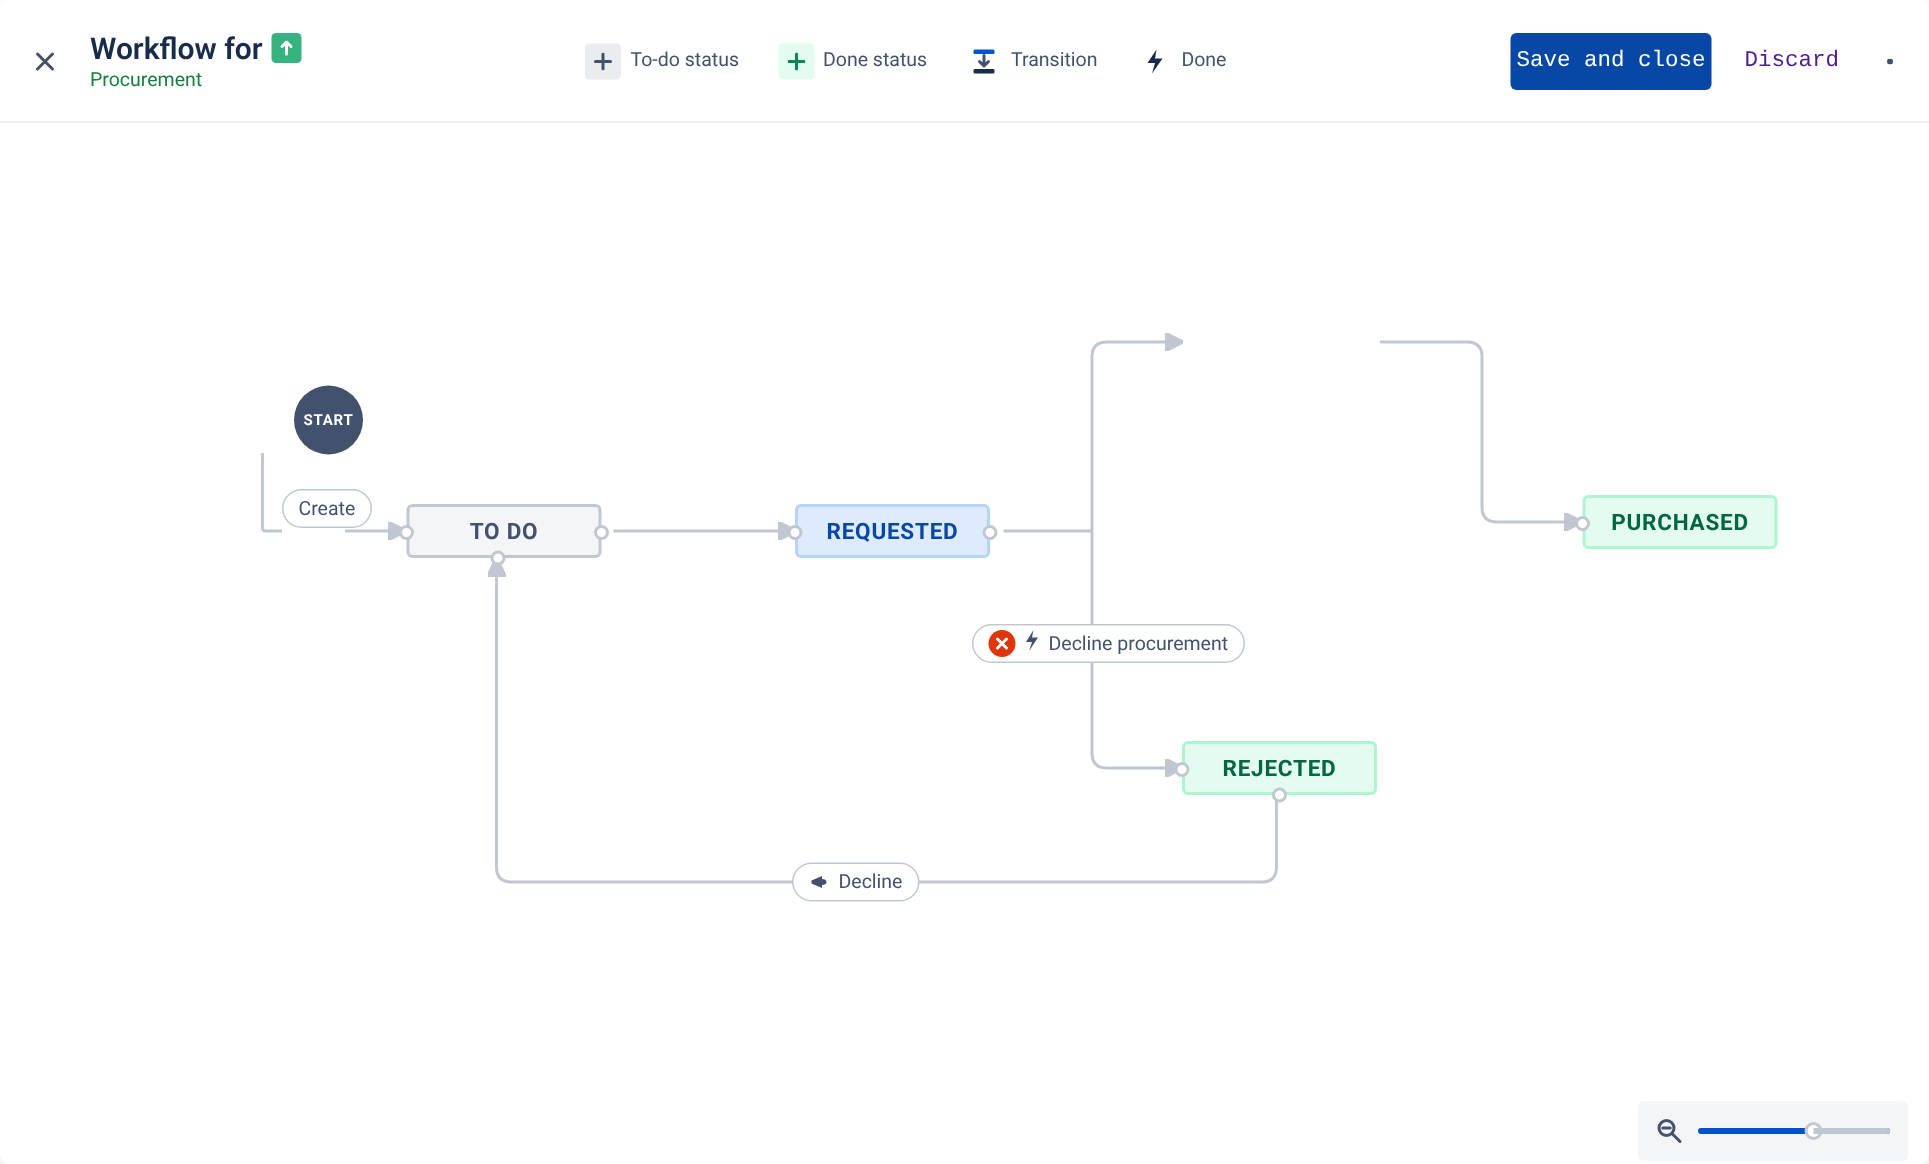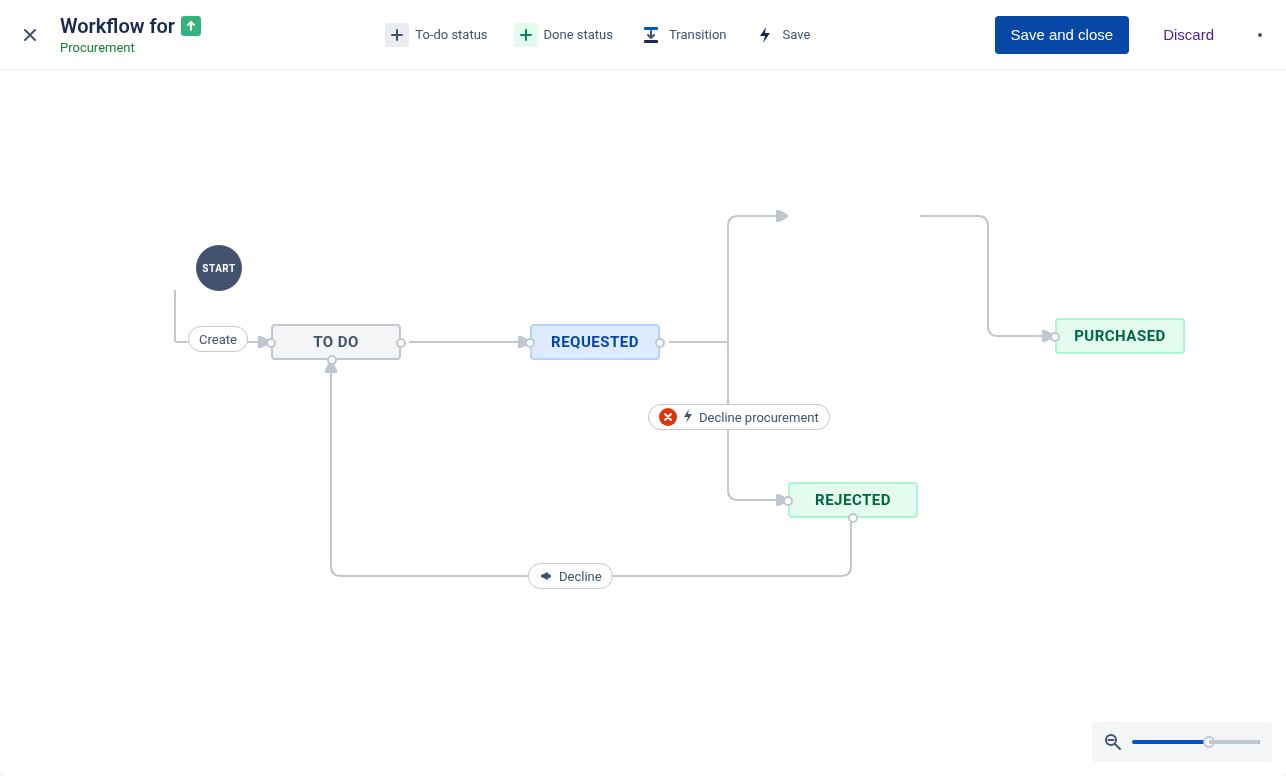--- a/index.html
+++ b/index.html
@@ -1,30 +1,30 @@
 <!DOCTYPE html>
 <html><head>
 <meta charset="utf-8">
 <style>
   * { box-sizing: border-box; }
   html, body { margin:0; padding:0; font-family: -apple-system, BlinkMacSystemFont, "Segoe UI", Roboto, Helvetica, Arial, sans-serif; color:#172B4D; background:#fff; }
   .frame { width:1286px; height:776px; margin:0 auto; background:#fff; border-radius:6px; box-shadow:0 8px 24px rgba(9,30,66,0.12); position:relative; overflow:hidden; }
-  .header { height:70px; border-bottom:1px solid #EAECEF; display:flex; align-items:center; padding:0 14px; }
+  .header { height:82px; border-bottom:1px solid #EAECEF; display:flex; align-items:center; padding:0 14px; }
   .close-btn { width:32px; height:32px; border:none; background:transparent; cursor:pointer; display:flex; align-items:center; justify-content:center; color:#42526E; }
   .title-block { margin-left:14px; display:flex; flex-direction:column; }
   .title-row { display:flex; align-items:center; gap:6px; }
   .title { font-size:20px; font-weight:600; color:#172B4D; }
   .title-icon { width:20px; height:20px; background:#36B37E; border-radius:3px; display:inline-flex; align-items:center; justify-content:center; }
   .subtitle { font-size:13px; color:#15803d; margin-top:2px; }
   .toolbar { flex:1; display:flex; justify-content:center; gap:26px; }
   .tool { display:flex; flex-direction:row; align-items:center; gap:6px; cursor:pointer; }
   .tool-icon { width:24px; height:24px; border-radius:3px; display:flex; align-items:center; justify-content:center; }
   .tool-label { font-size:13px; color:#42526E; }
   .actions { display:flex; align-items:center; gap:18px; }
-  .btn { border:none; cursor:pointer; border-radius:4px; font-size:15px; height:38px; padding:0 16px; display:inline-flex; align-items:center; }
+  .btn { border:none; cursor:pointer; border-radius:4px; font-size:15px; height:38px; padding:0 4px; display:inline-flex; align-items:center;font-family:Liberation Mono, monospace; }
   .btn-primary { background:#0747A6; color:#fff; font-weight:500; }
   .btn-text { background:transparent; color:#4c1d95; font-weight:500; }
   .kebab { width:24px; height:24px; display:flex; align-items:center; justify-content:center; color:#42526E; cursor:pointer; }
 
   .canvas { position:relative; width:100%; height:calc(100% - 70px); }
 
   .node { position:absolute; text-align:center; display:flex; align-items:center; justify-content:center; font-weight:700; border-radius:4px; }
   .node.todo { border:2px solid #C1C7D0; background:#F4F5F7; color:#42526E; font-size:15px; letter-spacing:0.5px; width:130px; height:36px; }
   .node.inprogress { border:2px solid #B3D4FF; background:#DEEBFF; color:#0747A6; font-size:15px; letter-spacing:0.5px; width:130px; height:36px; }
   .node.done { border:2px solid #ABF5D1; background:#E3FCEF; color:#006644; font-size:15px; letter-spacing:0.5px; width:130px; height:36px; }
@@ -95,21 +95,21 @@
             </svg>
         </span>
         <span class="tool-label">Transition</span>
       </div>
       <div class="tool">
         <span class="tool-icon">
           <svg width="14" height="18" viewBox="0 0 14 18">
               <path d="M8 1 L2 10 H7 L5 17 L12 7 H7 Z" fill="#172B4D"></path>
             </svg>
         </span>
-        <span class="tool-label">Save</span>
+        <span class="tool-label">Done</span>
       </div>
     </div>
 
     <div class="actions">
       <button class="btn btn-primary">Save and close</button>
       <button class="btn btn-text">Discard</button>
       <span class="kebab">
         <svg width="4" height="4" viewBox="0 0 4 4">
             <circle cx="2" cy="2" r="2" fill="#42526E"></circle>
           </svg>
@@ -140,21 +140,21 @@
 
       <path d="M920 146 H978 Q988 146 988 156 V256 Q988 266 998 266 H1052" marker-end="url(#arrow)"></path>
 
       <path d="M851 449 V496 Q851 506 841 506 H341 Q331 506 331 496 V293" marker-end="url(#arrow)"></path>
     </svg>
 
     <div class="start-node" style="left:152px; top:175px;">
       <span>START</span>
     </div>
 
-    <div class="pill" style="left:188px; top:256px;text-align:right;">
+    <div class="pill" style="left:188px; top:244px;text-align:right;">
       <span>Create</span>
     </div>
 
     <div class="node todo" style="left:271px; top:254px;">
       <span>TO DO</span>
       <span class="port" style="left:-7px; top:12px;"></span>
       <span class="port" style="right:-7px; top:12px;"></span>
       <span class="port" style="bottom:-7px; left:54px;"></span>
     </div>
 

